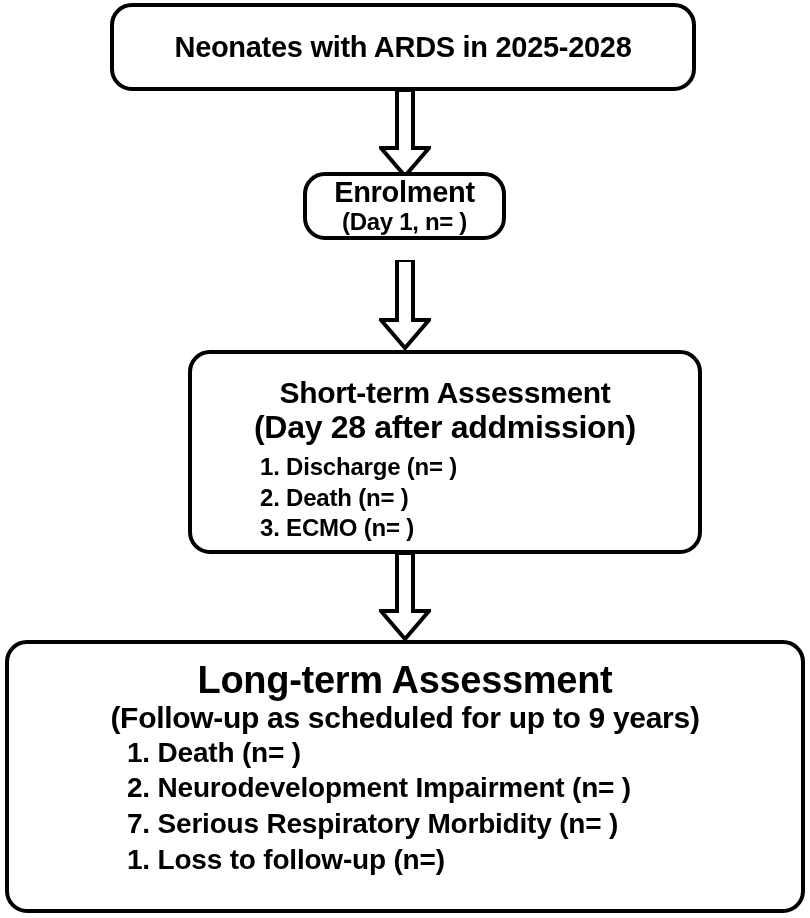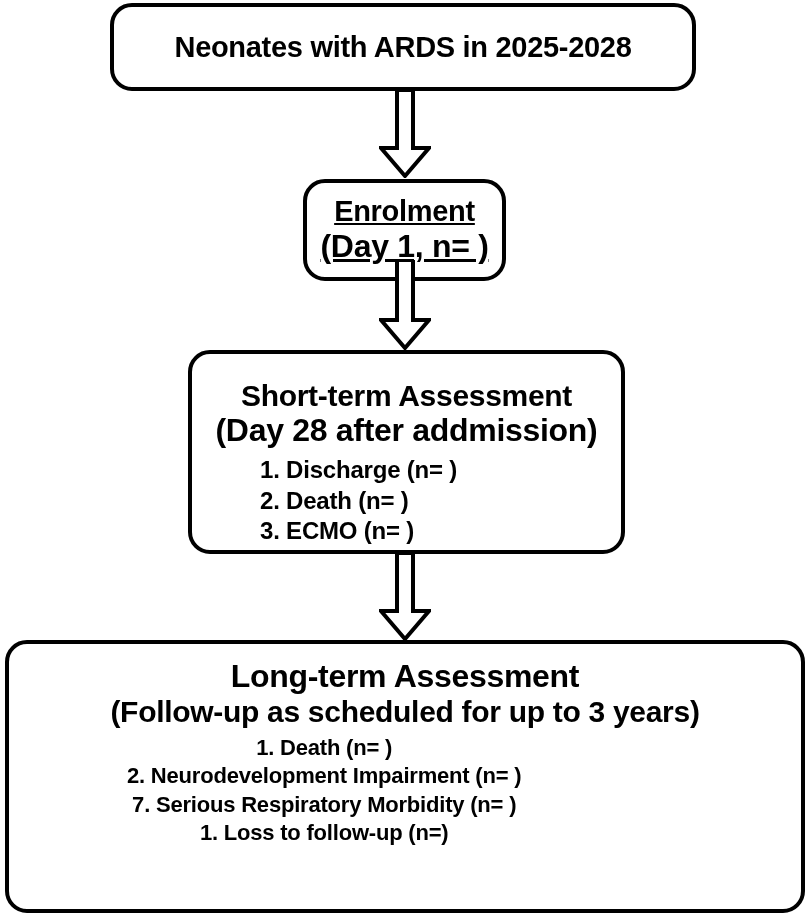--- a/index.html
+++ b/index.html
@@ -56,50 +56,49 @@
     top: 3px;
     width: 586px;
     height: 88px;
   }
   #box-candidates .box-title { font-size: 29px; }
   #box-candidates .box-subtitle { font-size: 24px; margin-top: 3px; }
 
   
   #box-enrolment {
     left: 303px;
-    top: 179px;
+    top: 172px;
     width: 203px;
-    height: 102px;
-    text-decoration: underline;
+    height: 68px;
   }
   #box-enrolment .box-title { font-size: 29px; }
-  #box-enrolment .box-subtitle { font-size: 32px; margin-top: 2px; }
+  #box-enrolment .box-subtitle { font-size: 24px; margin-top: 2px; }
 
   
   #box-short-term {
     left: 188px;
     top: 350px;
-    width: 437px;
+    width: 514px;
     height: 204px;
-    justify-content: flex-end;
+    justify-content: center;
     padding-top: 20px;
   }
   #box-short-term .box-title { font-size: 30px; }
   #box-short-term .box-subtitle { font-size: 32px; margin-top: 1px; }
 
   
   #box-long-term {
     left: 5px;
     top: 640px;
     width: 800px;
     height: 273px;
     justify-content: flex-start;
     padding-top: 16px;
   }
-  #box-long-term .box-title { font-size: 32px; }
+  #box-long-term .box-title { font-size: 38px; }
   #box-long-term .box-subtitle { font-size: 30px; margin-top: 2px; }
 
   
   .outcome-list {
     list-style: none;
     margin: 0;
     padding: 0;
     font-weight: bold;
     text-align: left;
     align-self: flex-start;
@@ -109,24 +108,22 @@
     letter-spacing: -0.2px;
   }
   #list-short-term {
     margin-left: 60px;
     margin-top: 8px;
     font-size: 24px;
     line-height: 1.26;
   }
   #list-long-term {
     margin-left: 110px;
-    margin-top: 6px;
-    font-size: 22px;
+    font-size: 28px;
     line-height: 1.28;
-    text-align: center;
   }
 
   
   .flow-arrow {
     position: absolute;
     width: 52px;
   }
   .flow-arrow svg { display: block; width: 100%; height: 100%; }
   #arrow-1 { left: 379px; top: 90px;  height: 88px; }
   #arrow-2 { left: 379px; top: 260px; height: 90px; }
@@ -169,21 +166,21 @@
   </div>
 
   <div class="flow-arrow" id="arrow-3">
     <svg viewBox="0 0 52 88" preserveAspectRatio="none">
       <polygon points="18,0 34,0 34,58 50,58 26,86 2,58 18,58" fill="#ffffff" stroke="#000000" stroke-width="4" stroke-linejoin="miter"></polygon>
     </svg>
   </div>
 
   <div class="flow-box" id="box-long-term">
     <div class="box-title">Long-term Assessment</div>
-    <div class="box-subtitle">(Follow-up as scheduled for up to 3 years)</div>
+    <div class="box-subtitle">(Follow-up as scheduled for up to 9 years)</div>
     <ul class="outcome-list" id="list-long-term">
       <li class="outcome-item">1. Death (n= )</li>
       <li class="outcome-item">2. Neurodevelopment Impairment (n= )</li>
       <li class="outcome-item">7. Serious Respiratory Morbidity (n= )</li>
       <li class="outcome-item">1. Loss to follow-up (n=)</li>
     </ul>
   </div>
 
 </div>
 

